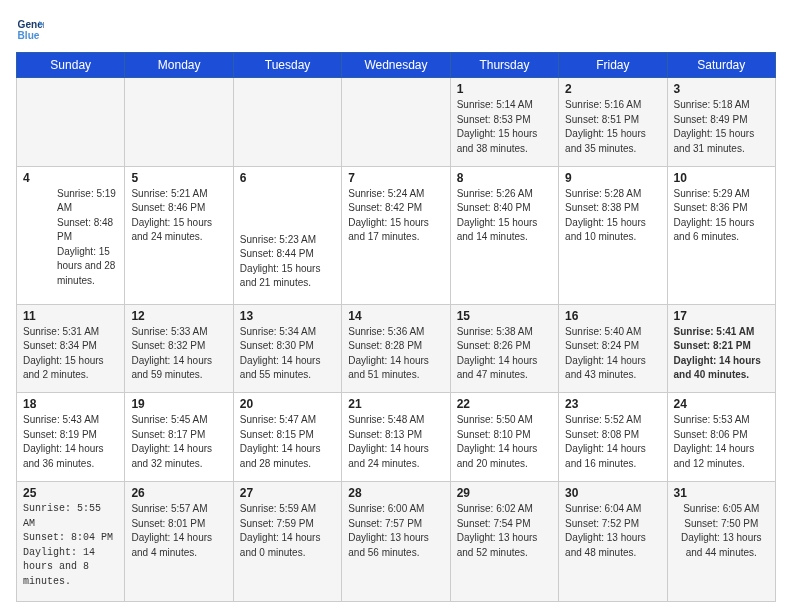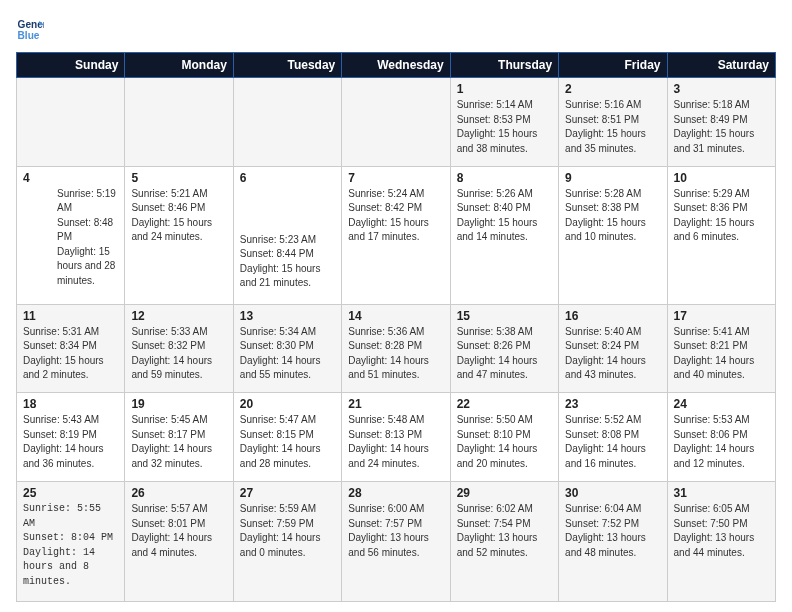--- a/index.html
+++ b/index.html
@@ -45,26 +45,26 @@
       font-size: 15px;
       color: #555;
     }
     table {
       width: 100%;
       border-collapse: collapse;
       flex: 1;
       font-size: 10.5px;
     }
     thead tr th {
-      background-color: #0f172a;
+      background-color: #1d4ed8;
       color: #fff;
-      text-align: right;
+      text-align: center;
       padding: 5px 6px;
       font-size: 12px;
-      font-weight: bold;
+      font-weight: normal;
       border: 1px solid #2a5fa8;
     }
     tbody tr td {
       border: 1px solid #ccc;
       padding: 4px 6px;
       vertical-align: top;
       width: 14.28%;
       min-height: 80px;
     }
     tbody tr:nth-child(odd) td {
@@ -225,21 +225,21 @@
 Daylight: 14 hours and 47 minutes.</div>
           </td>
           <td>
             <span class="day-num">16</span>
             <div class="day-info" style="white-space: pre-line;">Sunrise: 5:40 AM
 Sunset: 8:24 PM
 Daylight: 14 hours and 43 minutes.</div>
           </td>
           <td>
             <span class="day-num">17</span>
-            <div class="day-info" style="white-space: pre-line;">Sunrise: 5:41 AM
+            <div class="day-info" style="white-space: pre-line; font-weight: bold;">Sunrise: 5:41 AM
 Sunset: 8:21 PM
 Daylight: 14 hours and 40 minutes.</div>
           </td>
         </tr>
         <tr>
           <td>
             <span class="day-num">18</span>
             <div class="day-info" style="white-space: pre-line;">Sunrise: 5:43 AM
 Sunset: 8:19 PM
 Daylight: 14 hours and 36 minutes.</div>
@@ -313,20 +313,20 @@
 Daylight: 13 hours and 52 minutes.</div>
           </td>
           <td>
             <span class="day-num">30</span>
             <div class="day-info" style="white-space: pre-line;">Sunrise: 6:04 AM
 Sunset: 7:52 PM
 Daylight: 13 hours and 48 minutes.</div>
           </td>
           <td>
             <span class="day-num">31</span>
-            <div class="day-info" style="white-space: pre-line;">Sunrise: 6:05 AM
+            <div class="day-info" style="white-space: pre-line; text-align: center;">Sunrise: 6:05 AM
 Sunset: 7:50 PM
 Daylight: 13 hours and 44 minutes.</div>
           </td>
         </tr>
       </tbody>
   </table>
 </div>
 
 </body></html>

